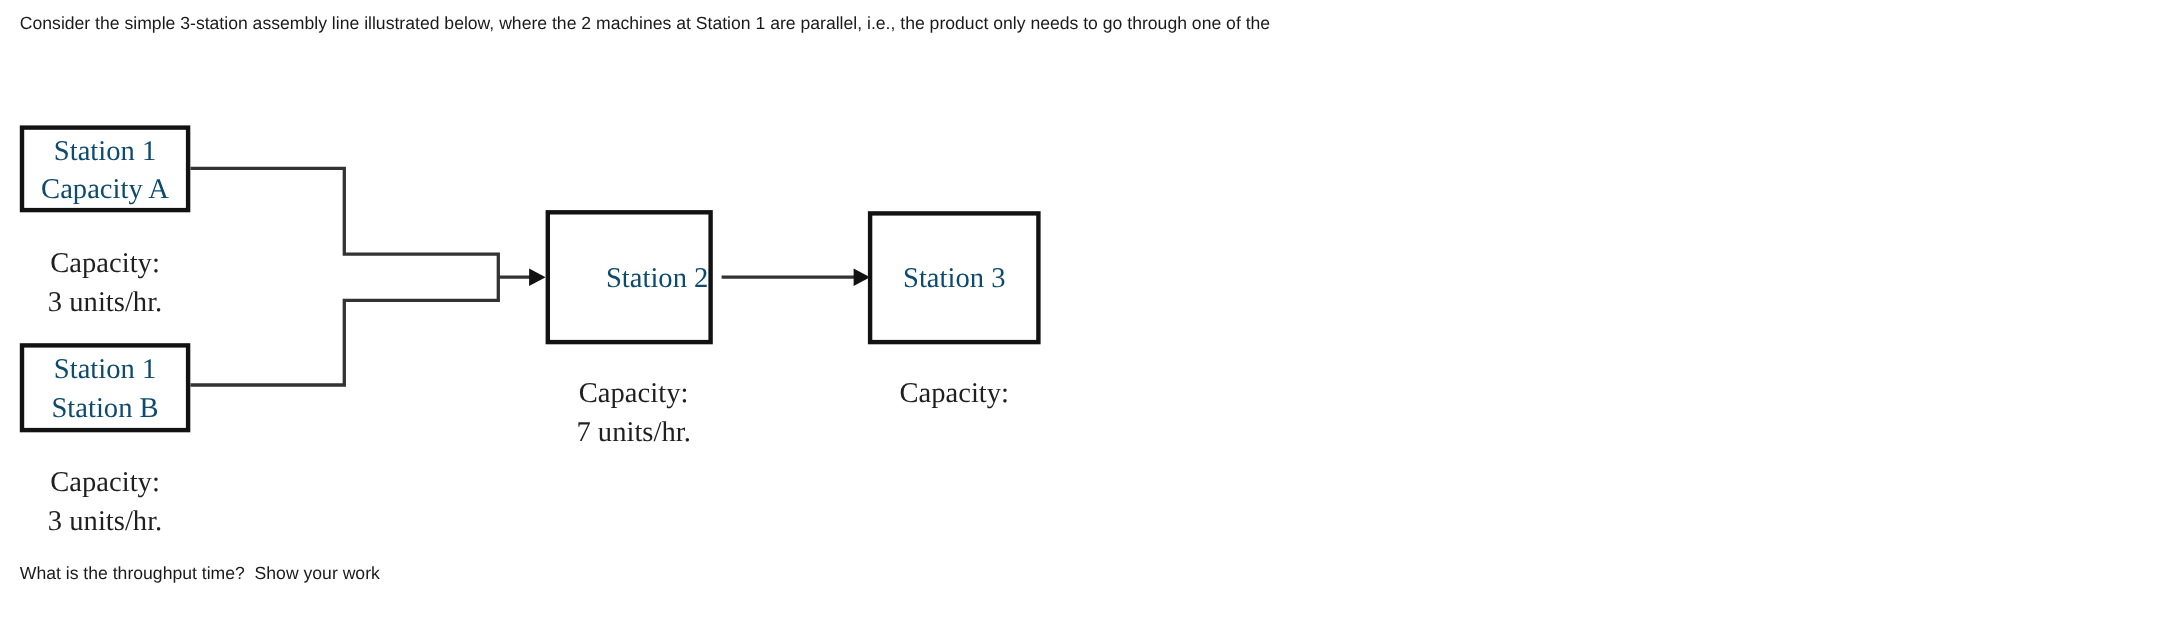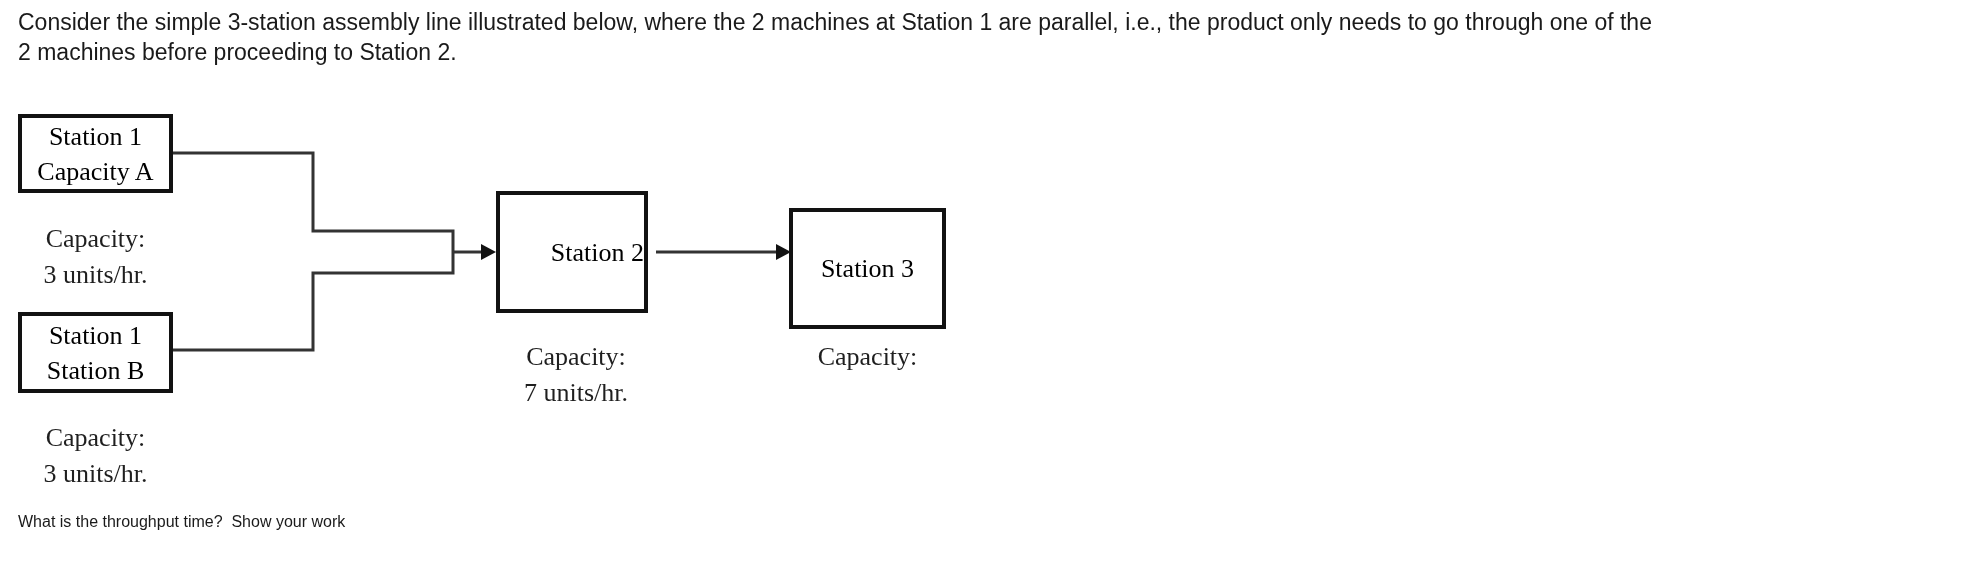--- a/index.html
+++ b/index.html
@@ -9,21 +9,21 @@
     height: 564px;
     background: #ffffff;
     font-family: "Liberation Sans", sans-serif;
     color: #1a1a1a;
     overflow: hidden;
   }
   .question-text {
     position: absolute;
     left: 18px;
     top: 7px;
-    font-size: 23px;
+    font-size: 16px;
     line-height: 30px;
     color: #1a1a1a;
   }
   .prompt-text {
     position: absolute;
     left: 18px;
     top: 506px;
     font-size: 16px;
     line-height: 31px;
     color: #1a1a1a;
@@ -37,50 +37,49 @@
     border: 4px solid #121212;
     background: #ffffff;
     display: flex;
     flex-direction: column;
     align-items: center;
     justify-content: center;
     text-align: center;
     font-family: "Liberation Serif", serif;
     font-size: 26px;
     line-height: 35px;
-    color: #000000;
+    color: #0c4a6e;
   }
   .caption {
     position: absolute;
     text-align: center;
     font-family: "Liberation Serif", serif;
     font-size: 26px;
     line-height: 36px;
     color: #1f1f1f;
     margin-top: 25px;
   }
   
   .box-machine-a { left: 18px;  top: 114px; width: 155px; height: 79px; }
   .cap-machine-a { left: 10px;  top: 196px; width: 171px; }
   .box-machine-b { left: 18px;  top: 312px; width: 155px; height: 81px; }
   .cap-machine-b { left: 10px;  top: 395px; width: 171px; }
   
   .box-station-2 { left: 496px; top: 191px; width: 152px; height: 122px; align-items: flex-end; }
   .cap-station-2 { left: 488px; top: 314px; width: 176px; }
-  .box-station-3 { left: 789px; top: 208px; width: 157px; height: 121px; }
+  .box-station-3 { left: 789px; top: 192px; width: 157px; height: 121px; }
   .cap-station-3 { left: 781px; top: 314px; width: 173px; }
 </style>
 </head>
 <body>
 
 <div class="page">
 
   <div class="question-text">
     <div>Consider the simple 3-station assembly line illustrated below, where the 2 machines at Station 1 are parallel, i.e., the product only needs to go through one of the</div>
-    <div>2 machines before proceeding to Station 2.</div>
   </div>
 
   <div class="diagram">
 
     <svg class="connector-svg" width="1966" height="564" viewBox="0 0 1966 564">
       <path d="M173,153 H313 V231 H453 V273 H313 V350 H173" fill="none" stroke="#333333" stroke-width="3"></path>
       <line x1="453" y1="252" x2="483" y2="252" stroke="#333333" stroke-width="3"></line>
       <polygon points="481,244 481,260 496,252" fill="#121212"></polygon>
       <line x1="656" y1="252" x2="778" y2="252" stroke="#333333" stroke-width="3"></line>
       <polygon points="776,244 776,260 791,252" fill="#121212"></polygon>

